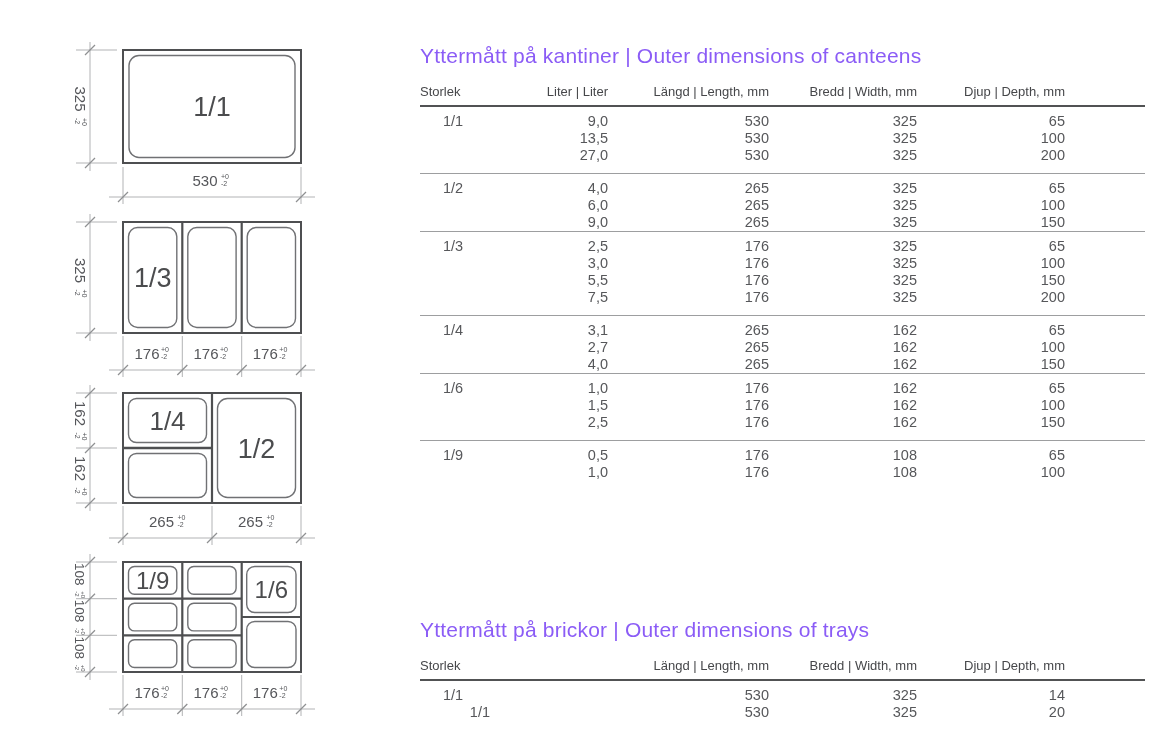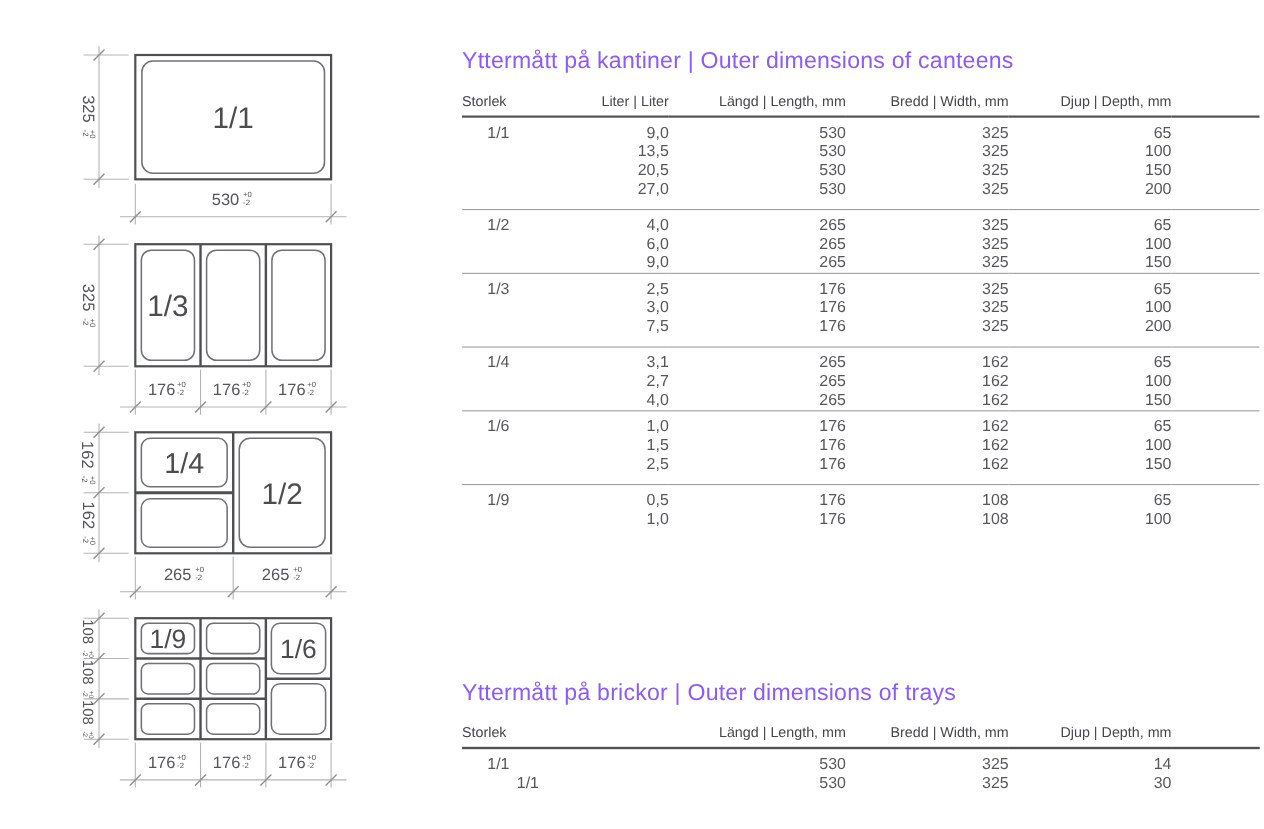--- a/index.html
+++ b/index.html
@@ -252,28 +252,20 @@
             <td></td>
           </tr>
           <tr>
             <td class="size"></td>
             <td>13,5</td>
             <td>530</td>
             <td>325</td>
             <td>100</td>
             <td></td>
           </tr>
-          <tr>
-            <td class="size"></td>
-            <td>20,5</td>
-            <td>530</td>
-            <td>325</td>
-            <td>150</td>
-            <td></td>
-          </tr>
           <tr class="row-last">
             <td class="size"></td>
             <td>27,0</td>
             <td>530</td>
             <td>325</td>
             <td>200</td>
             <td></td>
           </tr>
           <tr class="row-first grp-sep">
             <td class="size">1/2</td>
@@ -306,20 +298,28 @@
             <td>325</td>
             <td>65</td>
             <td></td>
           </tr>
           <tr>
             <td class="size"></td>
             <td>3,0</td>
             <td>176</td>
             <td>325</td>
             <td>100</td>
+            <td></td>
+          </tr>
+          <tr>
+            <td class="size"></td>
+            <td>5,5</td>
+            <td>176</td>
+            <td>325</td>
+            <td>150</td>
             <td></td>
           </tr>
           <tr class="row-last">
             <td class="size"></td>
             <td>7,5</td>
             <td>176</td>
             <td>325</td>
             <td>200</td>
             <td></td>
           </tr>
@@ -415,20 +415,20 @@
             <td class="size">1/1</td>
             <td>530</td>
             <td>325</td>
             <td>14</td>
             <td></td>
           </tr>
           <tr class="row-last">
             <td class="size">1/1</td>
             <td>530</td>
             <td>325</td>
-            <td>30</td>
+            <td>20</td>
             <td></td>
           </tr>
         </tbody>
     </table>
   </div>
 
 </div>
 
 </body></html>

